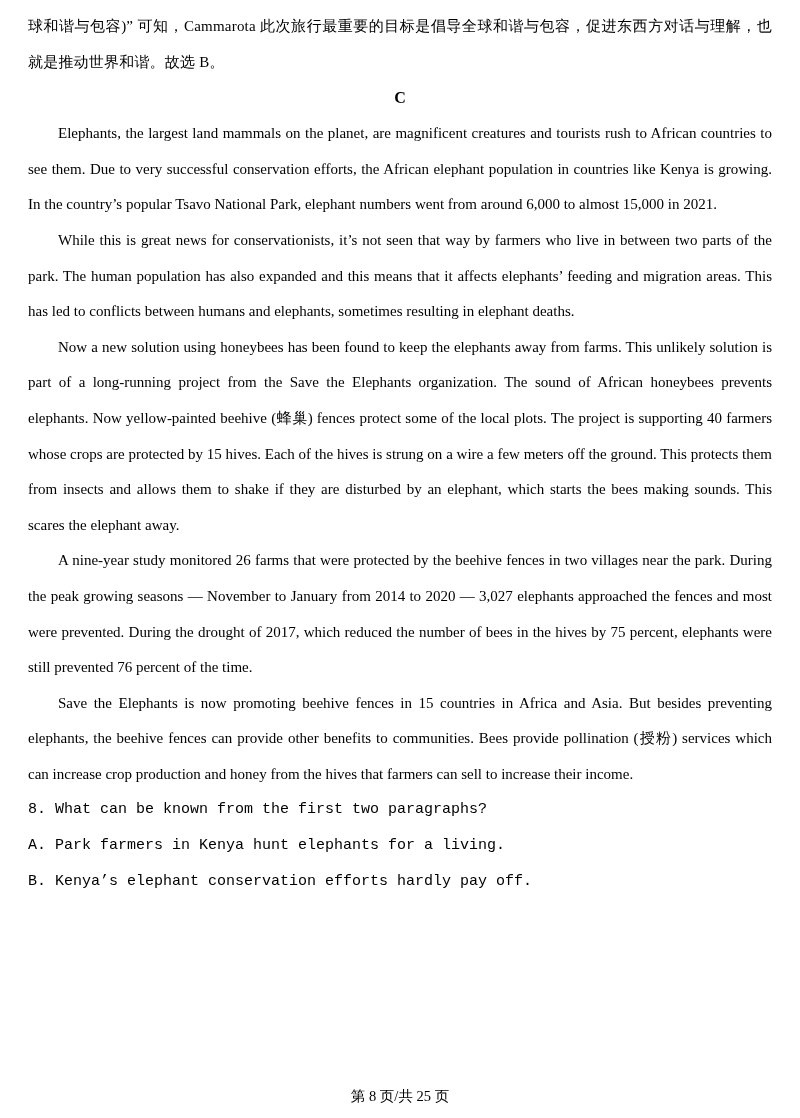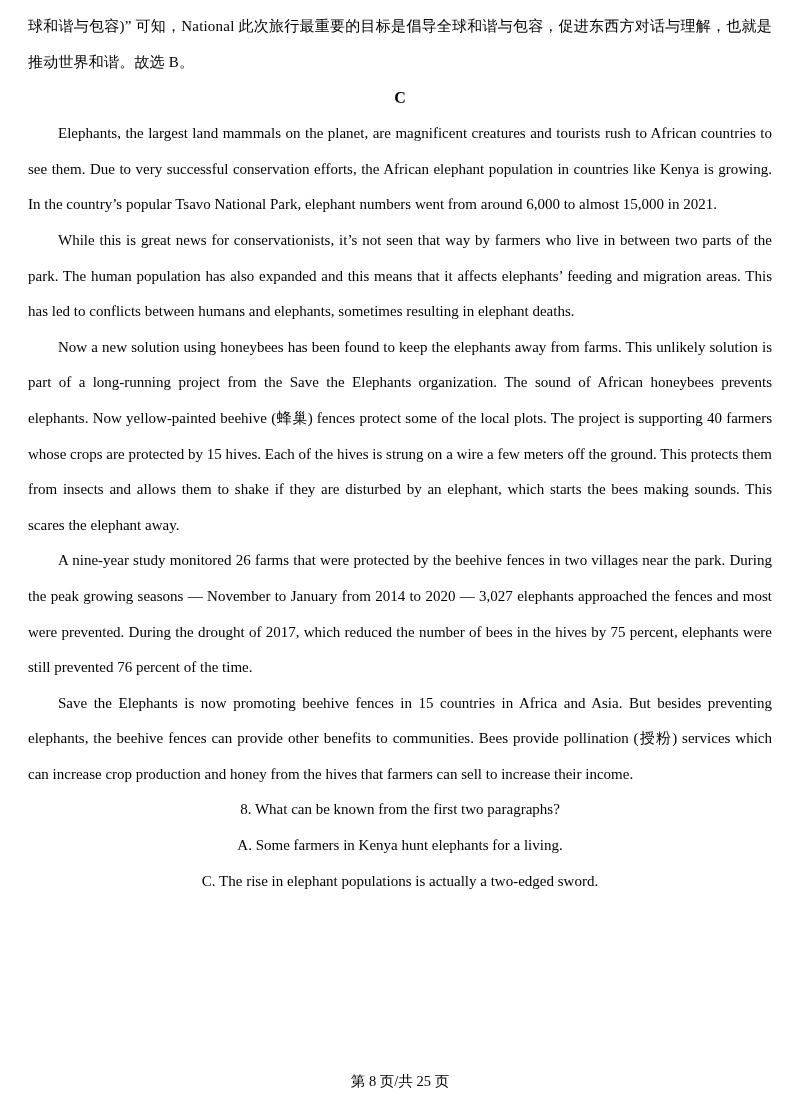--- a/index.html
+++ b/index.html
@@ -27,55 +27,56 @@
   .cn { letter-spacing: 0.2px; }
   .section-heading {
     font-size: 16px;
     font-weight: bold;
     text-align: center;
     line-height: 36px;
   }
   .qline {
     font-size: 15px;
     line-height: 35.6px;
-    text-align: center;
+    text-align: left;
+    font-family: Liberation Mono, monospace;
   }
   .footer {
     position: absolute;
     left: 0;
-    bottom: 28px;
+    bottom: 13px;
     width: 100%;
     text-align: center;
     font-size: 14.5px;
     line-height: 18px;
   }
 </style>
 </head>
 <body>
 
 <div class="page">
 
-  <p class="para cn">球和谐与包容)” 可知，National 此次旅行最重要的目标是倡导全球和谐与包容，促进东西方对话与理解，也就是推动世界和谐。故选 B。</p>
+  <p class="para cn">球和谐与包容)” 可知，Cammarota 此次旅行最重要的目标是倡导全球和谐与包容，促进东西方对话与理解，也就是推动世界和谐。故选 B。</p>
 
   <h3 class="section-heading">C</h3>
 
   <p class="para indent">Elephants, the largest land mammals on the planet, are magnificent creatures and tourists rush to African countries to see them. Due to very successful conservation efforts, the African elephant population in countries like Kenya is growing. In the country’s popular Tsavo National Park, elephant numbers went from around 6,000 to almost 15,000 in 2021.</p>
 
   <p class="para indent">While this is great news for conservationists, it’s not seen that way by farmers who live in between two parts of the park. The human population has also expanded and this means that it affects elephants’ feeding and migration areas. This has led to conflicts between humans and elephants, sometimes resulting in elephant deaths.</p>
 
   <p class="para indent">Now a new solution using honeybees has been found to keep the elephants away from farms. This unlikely solution is part of a long-running project from the Save the Elephants organization. The sound of African honeybees prevents elephants. Now yellow-painted beehive (蜂巢) fences protect some of the local plots. The project is supporting 40 farmers whose crops are protected by 15 hives. Each of the hives is strung on a wire a few meters off the ground. This protects them from insects and allows them to shake if they are disturbed by an elephant, which starts the bees making sounds. This scares the elephant away.</p>
 
   <p class="para indent">A nine-year study monitored 26 farms that were protected by the beehive fences in two villages near the park. During the peak growing seasons — November to January from 2014 to 2020 — 3,027 elephants approached the fences and most were prevented. During the drought of 2017, which reduced the number of bees in the hives by 75 percent, elephants were still prevented 76 percent of the time.</p>
 
   <p class="para indent">Save the Elephants is now promoting beehive fences in 15 countries in Africa and Asia. But besides preventing elephants, the beehive fences can provide other benefits to communities. Bees provide pollination (授粉) services which can increase crop production and honey from the hives that farmers can sell to increase their income.</p>
 
 
   <p class="qline">8. What can be known from the first two paragraphs?</p>
 
-  <p class="qline">A. Some farmers in Kenya hunt elephants for a living.</p>
+  <p class="qline">A. Park farmers in Kenya hunt elephants for a living.</p>
 
+  <p class="qline">B. Kenya’s elephant conservation efforts hardly pay off.</p>
 
-  <p class="qline">C. The rise in elephant populations is actually a two-edged sword.</p>
 
 
   <div class="footer">第 8 页/共 25 页</div>
 
 </div>
 
 </body></html>

